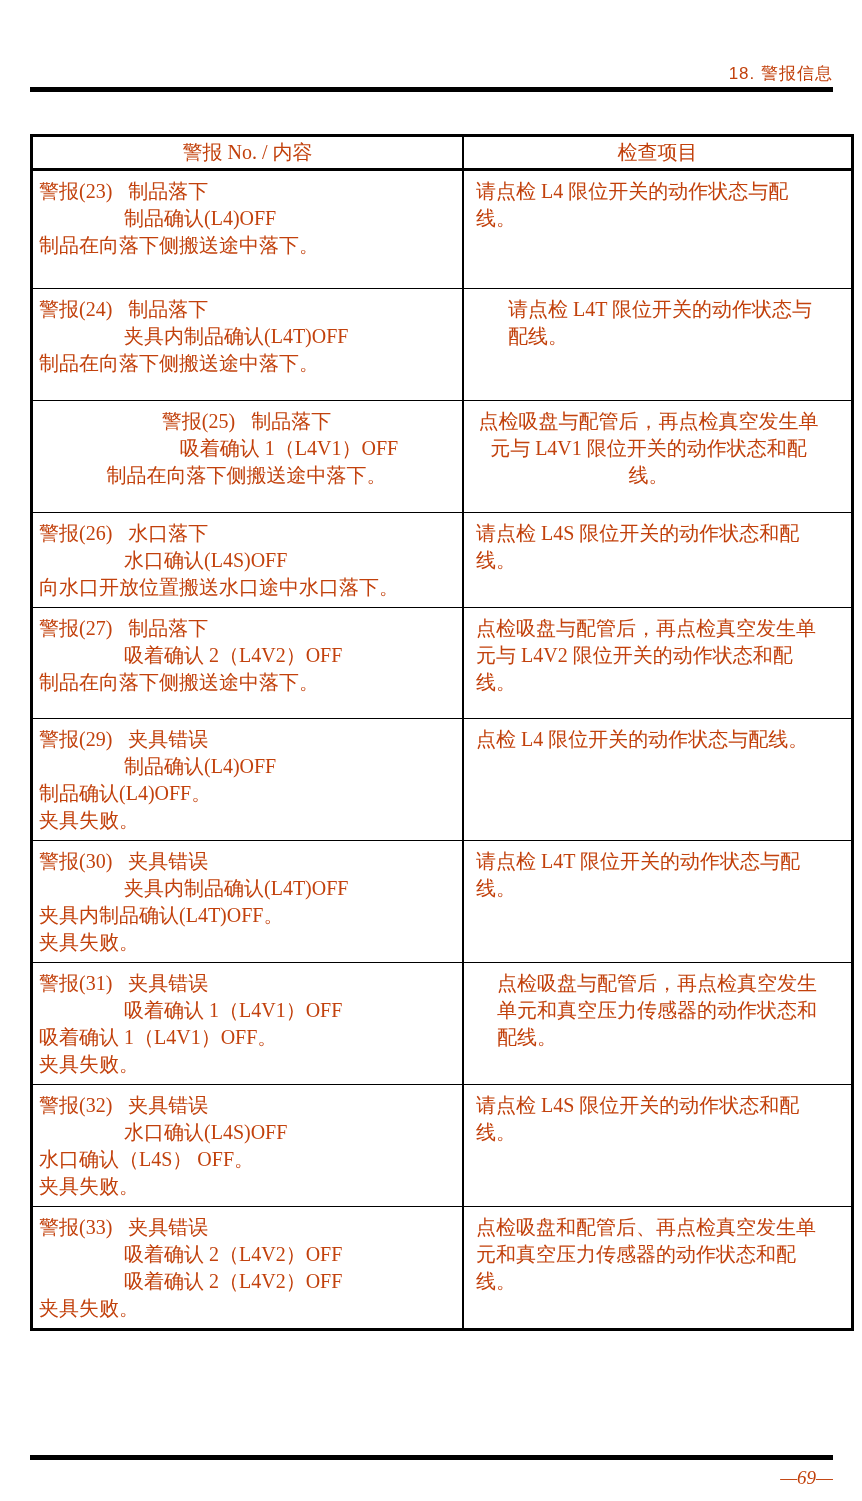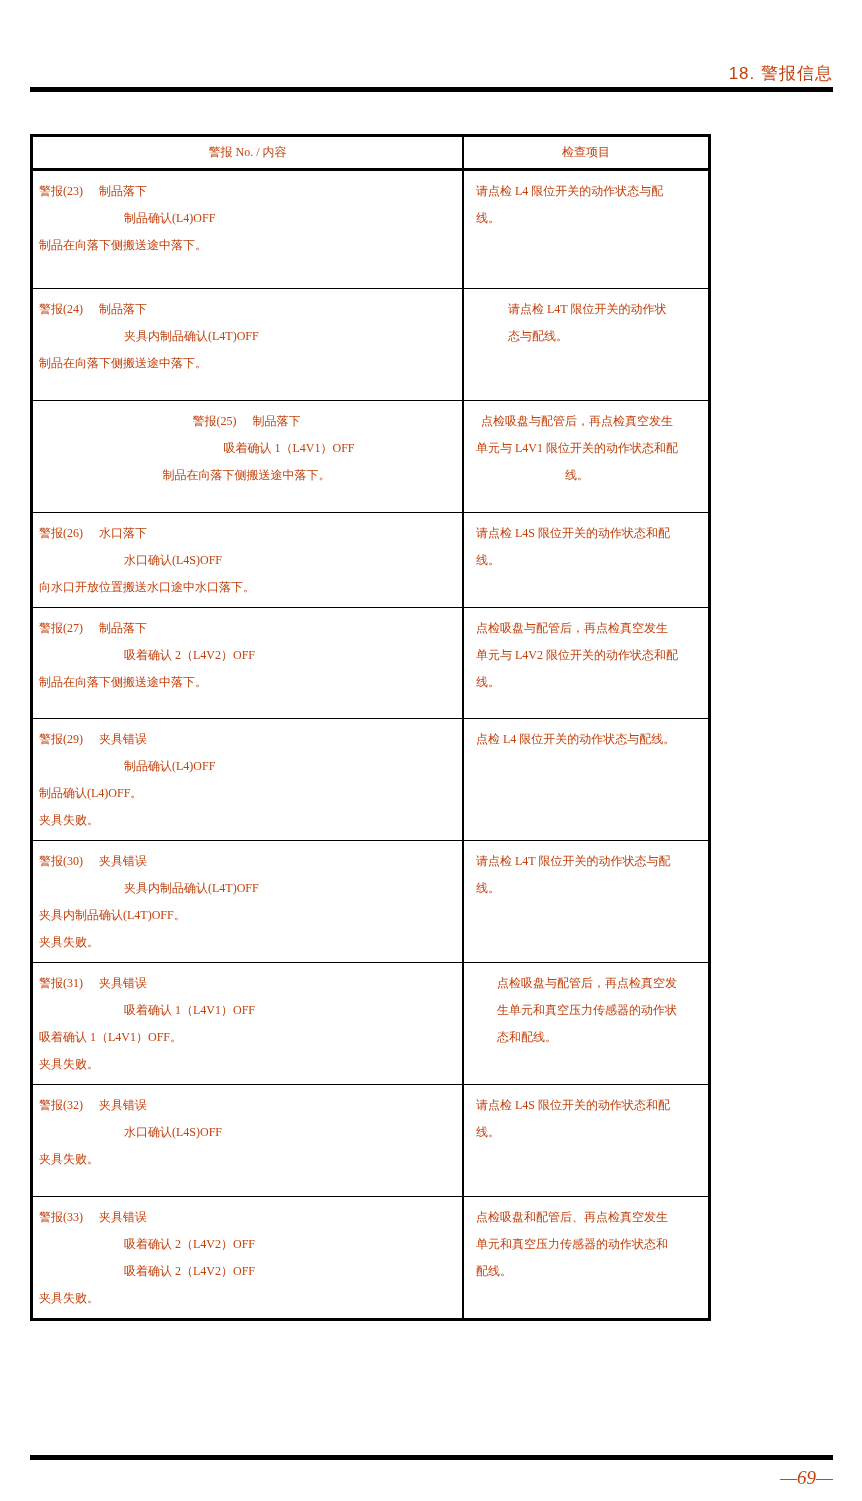--- a/index.html
+++ b/index.html
@@ -21,23 +21,23 @@
   }
   .header-rule {
     position:absolute;
     top:87px; left:30px;
     width:803px; height:5px;
     background:#000;
   }
   .alarm-table {
     position:absolute;
     top:134px; left:30px;
-    width:681px;
+    width:824px;
     border:3px solid #000;
-    font-size:12px;
+    font-size:20px;
     line-height:27px;
   }
   .trow { display:flex; border-top:1px solid #000; }
   .thead {
     display:flex;
     border-bottom:3px solid #000;
   }
   .thead .cl, .thead .cr {
     min-height:30px;
     display:flex; align-items:center; justify-content:center;
@@ -156,20 +156,21 @@
         <div class="ln">吸着确认 1（L4V1）OFF。</div>
         <div class="ln">夹具失败。</div>
       </div>
       <div class="cr">点检吸盘与配管后，再点检真空发生单元和真空压力传感器的动作状态和配线。</div>
     </div>
 
     <div class="trow" style="min-height:112px;">
       <div class="cl">
         <div class="ln"><span>警报(32)</span><span class="ttl">夹具错误</span></div>
         <div class="ln ind">水口确认(L4S)OFF</div>
+        <div class="ln">水口确认（L4S） OFF。</div>
         <div class="ln">夹具失败。</div>
       </div>
       <div class="cr">请点检 L4S 限位开关的动作状态和配线。</div>
     </div>
 
     <div class="trow" style="min-height:113px;">
       <div class="cl">
         <div class="ln"><span>警报(33)</span><span class="ttl">夹具错误</span></div>
         <div class="ln ind">吸着确认 2（L4V2）OFF</div>
         <div class="ln ind">吸着确认 2（L4V2）OFF</div>

